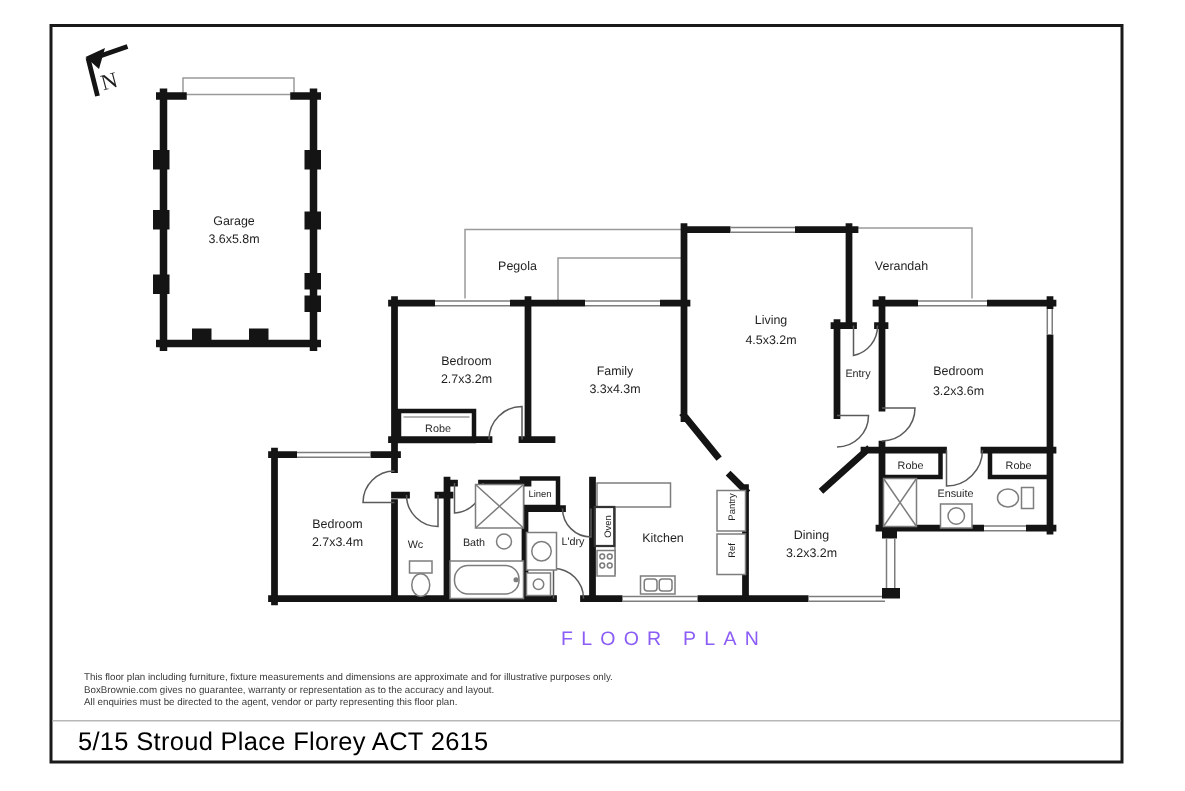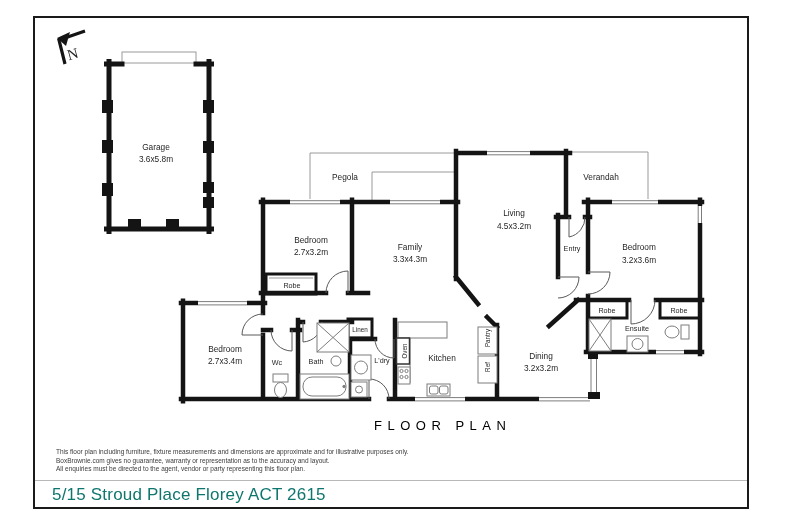--- a/index.html
+++ b/index.html
@@ -2,24 +2,24 @@
 <html><head>
 <meta charset="utf-8">
 <style>
   html,body{margin:0;padding:0;background:#ffffff;}
   .stage{position:relative;width:790px;height:527px;background:#ffffff;overflow:hidden;
          font-family:"Liberation Sans", sans-serif;}
   .frame{position:absolute;left:33px;top:16px;width:716px;height:493px;
          border:2px solid #1a1a1a;box-sizing:border-box;}
   .plan-svg{position:absolute;left:0;top:0;}
   .heading{position:absolute;left:374px;top:418px;font-size:13px;letter-spacing:5.5px;
-           color:#000000;font-weight:400;}
+           color:#8b5cf6;font-weight:400;}
   .disclaimer{position:absolute;left:56px;top:448px;font-size:6.5px;line-height:8.6px;color:#3a3a3a;}
   .divider{position:absolute;left:35px;top:480px;width:712px;height:1px;background:#b8b8b8;}
-  .address{position:absolute;left:52px;top:485px;font-size:17px;color:#0f766e;letter-spacing:0.2px;}
+  .address{position:absolute;left:52px;top:485px;font-size:17px;color:#000000;letter-spacing:0.2px;}
   svg text{fill:#1f1f1f;}
   .lbl{font-size:8.3px;}
   .sm{font-size:7.2px;}
   .tiny{font-size:6.3px;}
 </style>
 </head>
 <body>
 
 <div class="stage">
 

